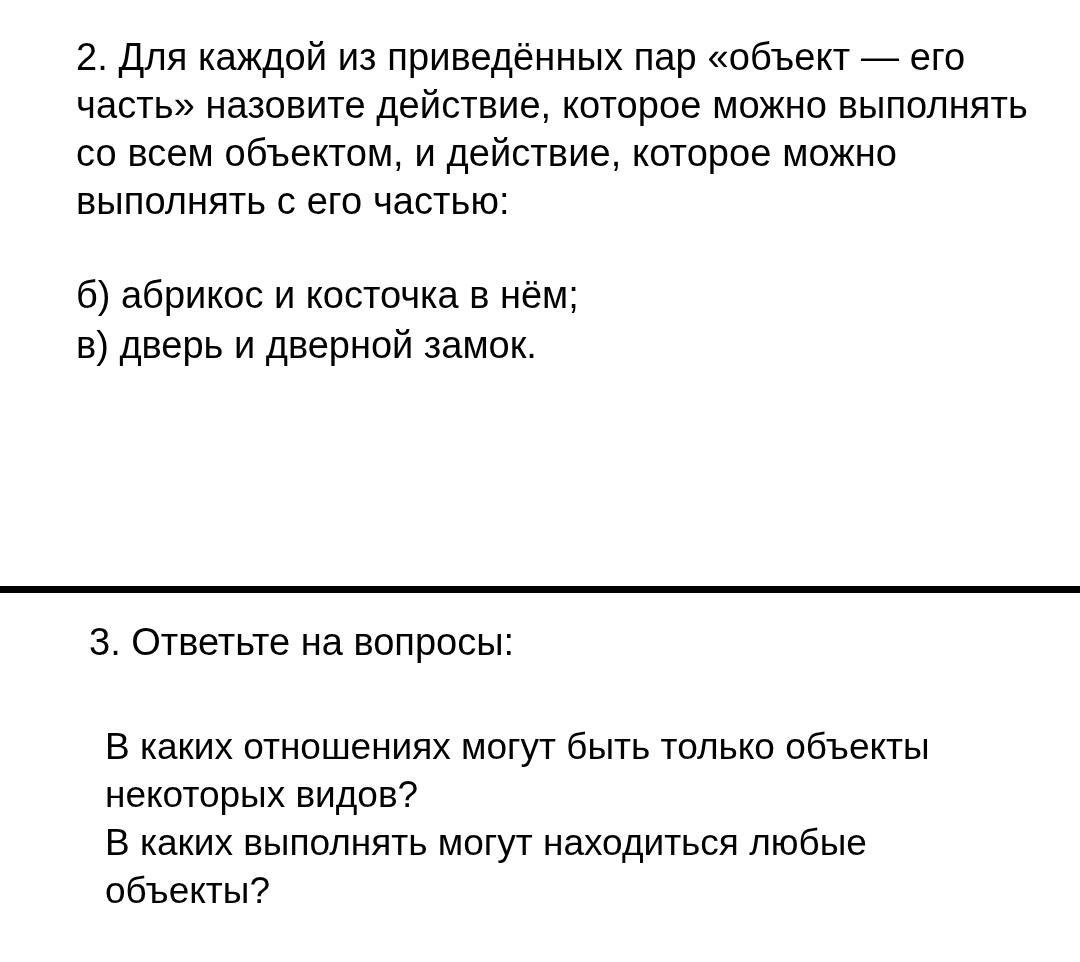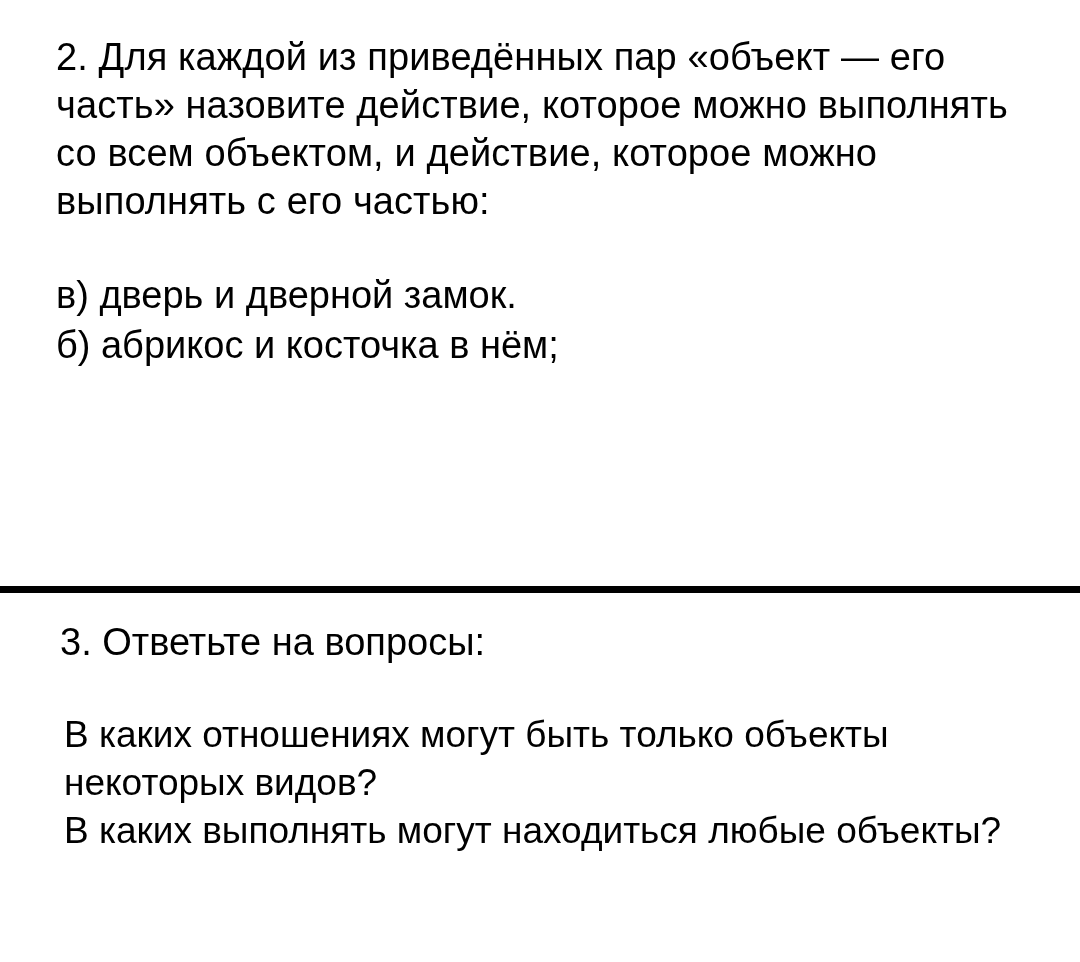--- a/index.html
+++ b/index.html
@@ -20,30 +20,30 @@
     height: 962px;
     background: #ffffff;
     box-sizing: border-box;
   }
   .slide {
     box-sizing: border-box;
     background: #ffffff;
   }
   .slide-top {
     height: 586px;
-    padding: 34px 40px 0 56px;
+    padding: 34px 40px 0 76px;
   }
   .divider {
     height: 7px;
     background: #000000;
     width: 100%;
   }
   .slide-bottom {
     height: 369px;
-    padding: 26px 40px 0 60px;
+    padding: 26px 40px 0 89px;
   }
   .task-text {
     font-size: 38px;
     line-height: 1.26;
     font-weight: 400;
     letter-spacing: 0.1px;
     margin: 0;
     white-space: pre-wrap;
   }
   .task-title {
@@ -64,41 +64,41 @@
     padding: 0;
   }
   .item-list li {
     font-size: 38px;
     line-height: 1.32;
     margin: 0;
     font-weight: 400;
   }
   .q-list {
     list-style: none;
-    margin: 4px;
+    margin: 16px;
     padding: 0;
   }
   .q-list li {
     font-size: 37px;
     line-height: 1.3;
     margin: 0;
     font-weight: 400;
   }
 </style>
 </head>
 <body>
 
 <div class="page">
 
   <section class="slide slide-top">
     <p class="task-text">2. Для каждой из приведённых пар «объект — его часть» назовите действие, которое можно выполнять со всем объектом, и действие, которое можно выполнять с его частью:</p>
     <div class="spacer-lg"></div>
     <ul class="item-list">
+      <li>б) абрикос и косточка в нём;</li>
       <li>в) дверь и дверной замок.</li>
-      <li>б) абрикос и косточка в нём;</li>
     </ul>
   </section>
 
   <div class="divider"></div>
 
   <section class="slide slide-bottom">
     <p class="task-title">3. Ответьте на вопросы:</p>
     <div class="spacer-md"></div>
     <ul class="q-list">
       <li>В каких отношениях могут быть только объекты некоторых видов?</li>

